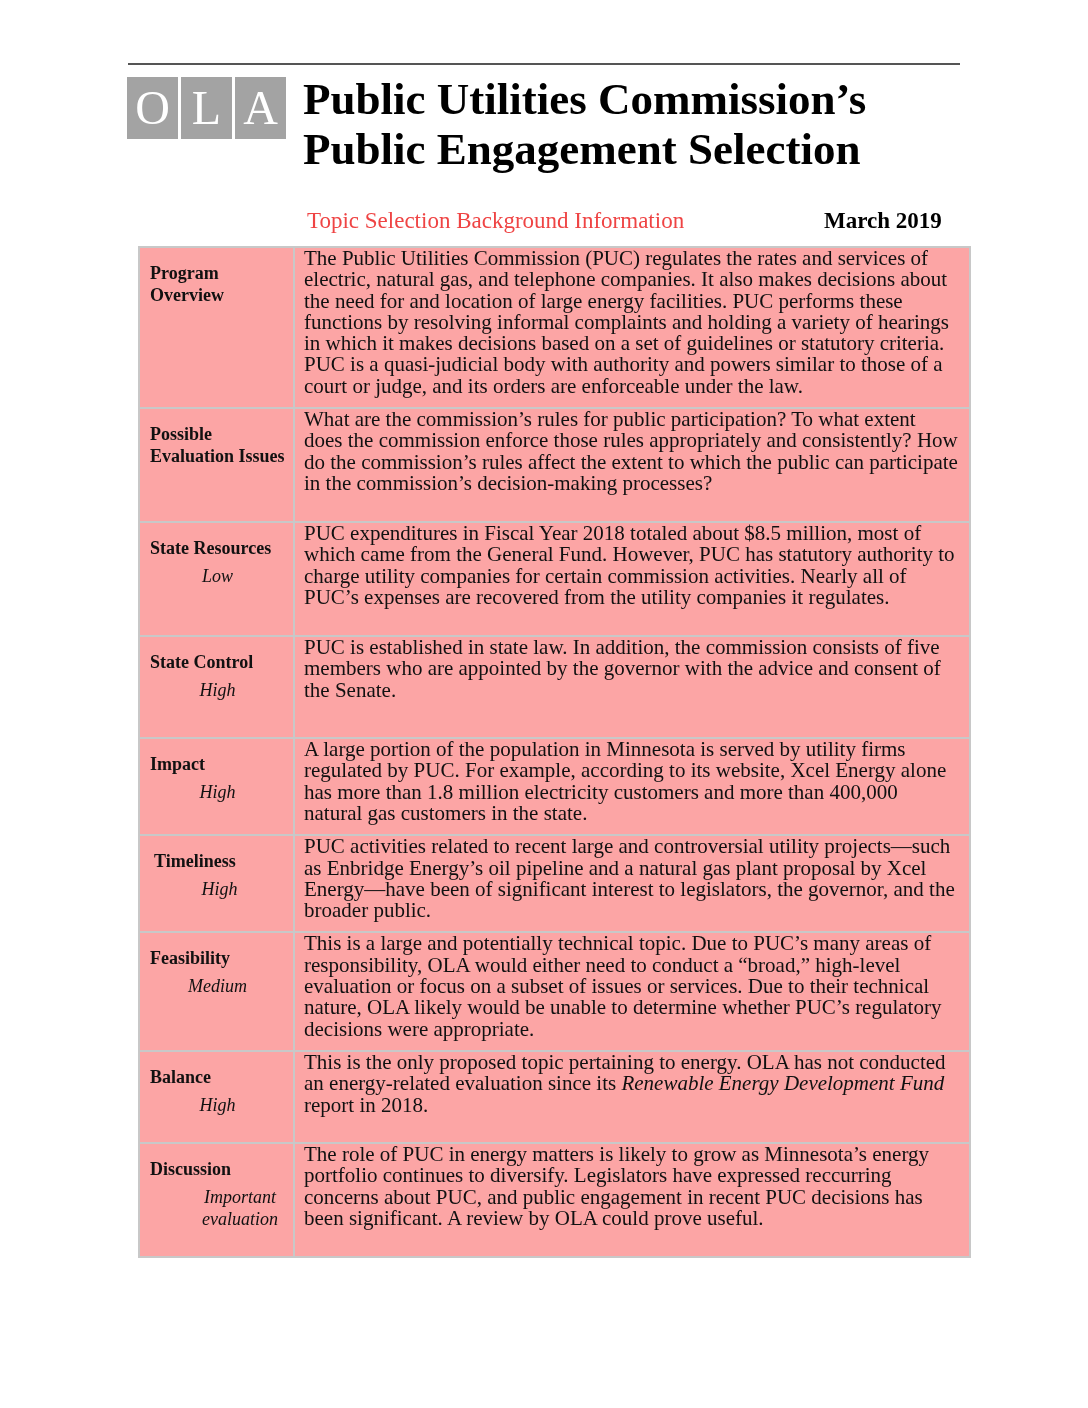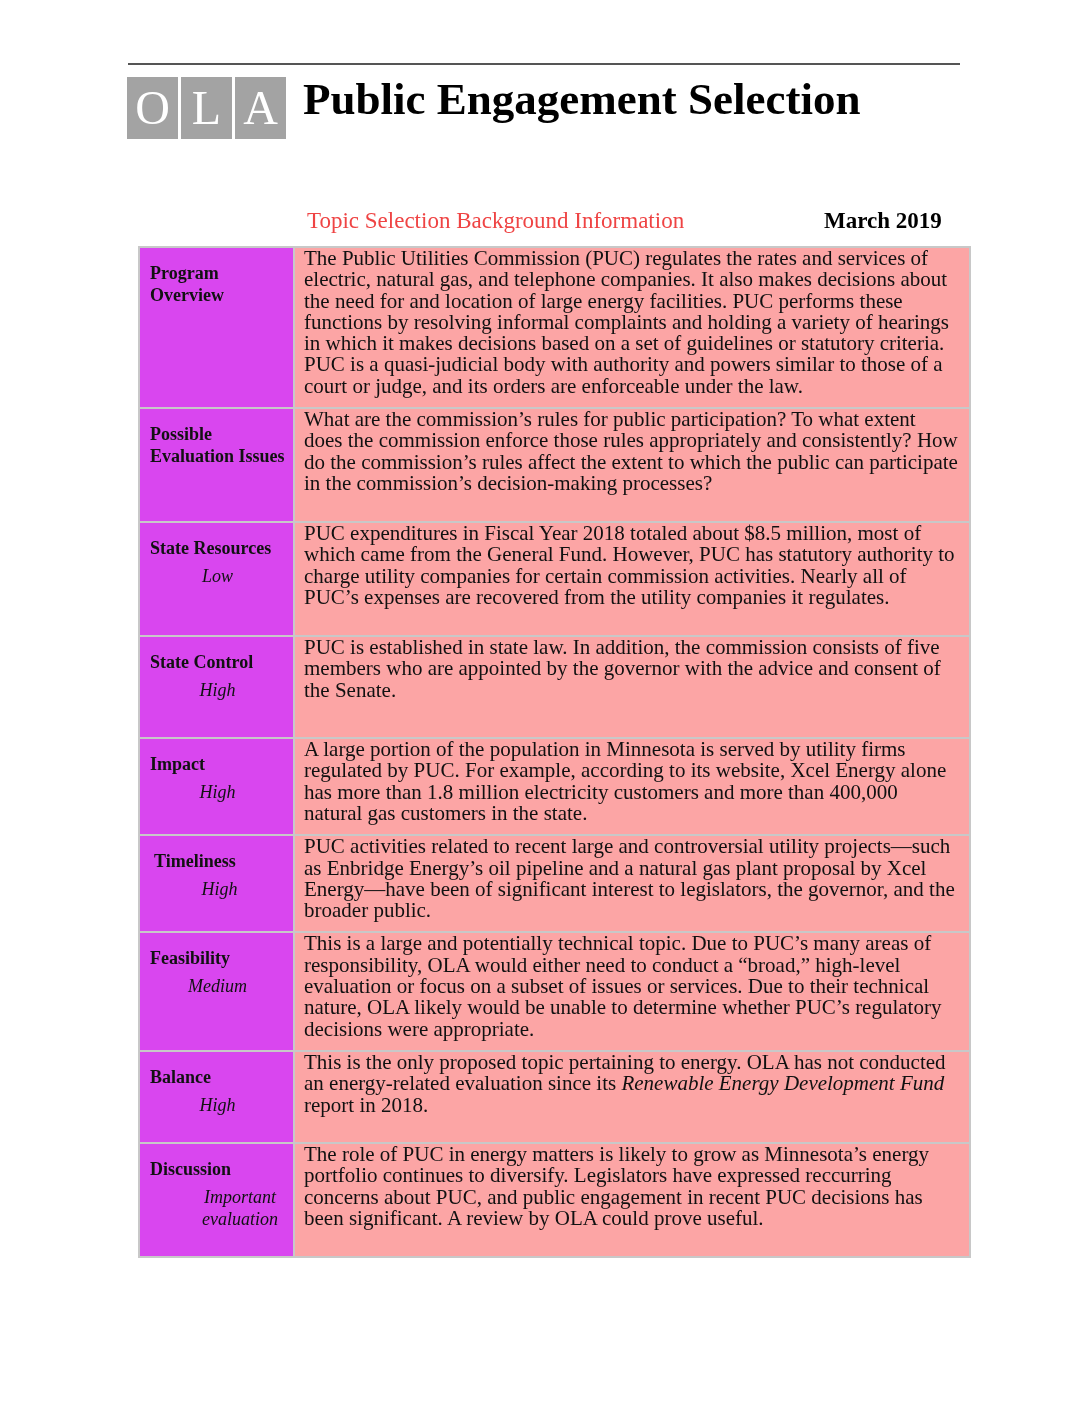--- a/index.html
+++ b/index.html
@@ -29,21 +29,21 @@
     }
     .date {
       position: absolute; left: 824px; top: 208px; font-weight: bold; font-size: 23px; color: #000;
     }
     table.info {
       position: absolute; left: 138px; top: 246px; width: 833px;
       border-collapse: collapse; border: 2px solid #c8c8c8;
     }
     table.info td { border: 2px solid #c8c8c8; vertical-align: top; }
     td.label-cell {
-      width: 120px; background: #d946ef; padding: 14px 8px 10px 10px;
+      width: 120px; background: #fca5a5; padding: 14px 8px 10px 10px;
       font-size: 18px; line-height: 22px;
     }
     td.label-cell .lbl { font-weight: bold; display: block; }
     td.label-cell .rating { font-style: italic; display: block; margin-top: 6px; text-align: center; }
     td.text-cell {
       padding: 0 10px 10px 9px; font-size: 21px; line-height: 21.3px; background: #fca5a5;
     }
     td.text-cell em { font-style: italic; }
   </style>
 </head>
@@ -51,20 +51,21 @@
 
 <div class="top-rule"></div>
 
 <div class="logo">
   <div class="logo-box">O</div>
   <div class="logo-box">L</div>
   <div class="logo-box">A</div>
 </div>
 
 <h1 class="title">
+  <span>Public Utilities Commission’s</span>
   <span>Public Engagement Selection</span>
 </h1>
 
 <div class="subtitle">Topic Selection Background Information</div>
 <div class="date">March 2019</div>
 
 <table class="info">
   <tbody>
     <tr>
       <td class="label-cell" style="height:128px;">

